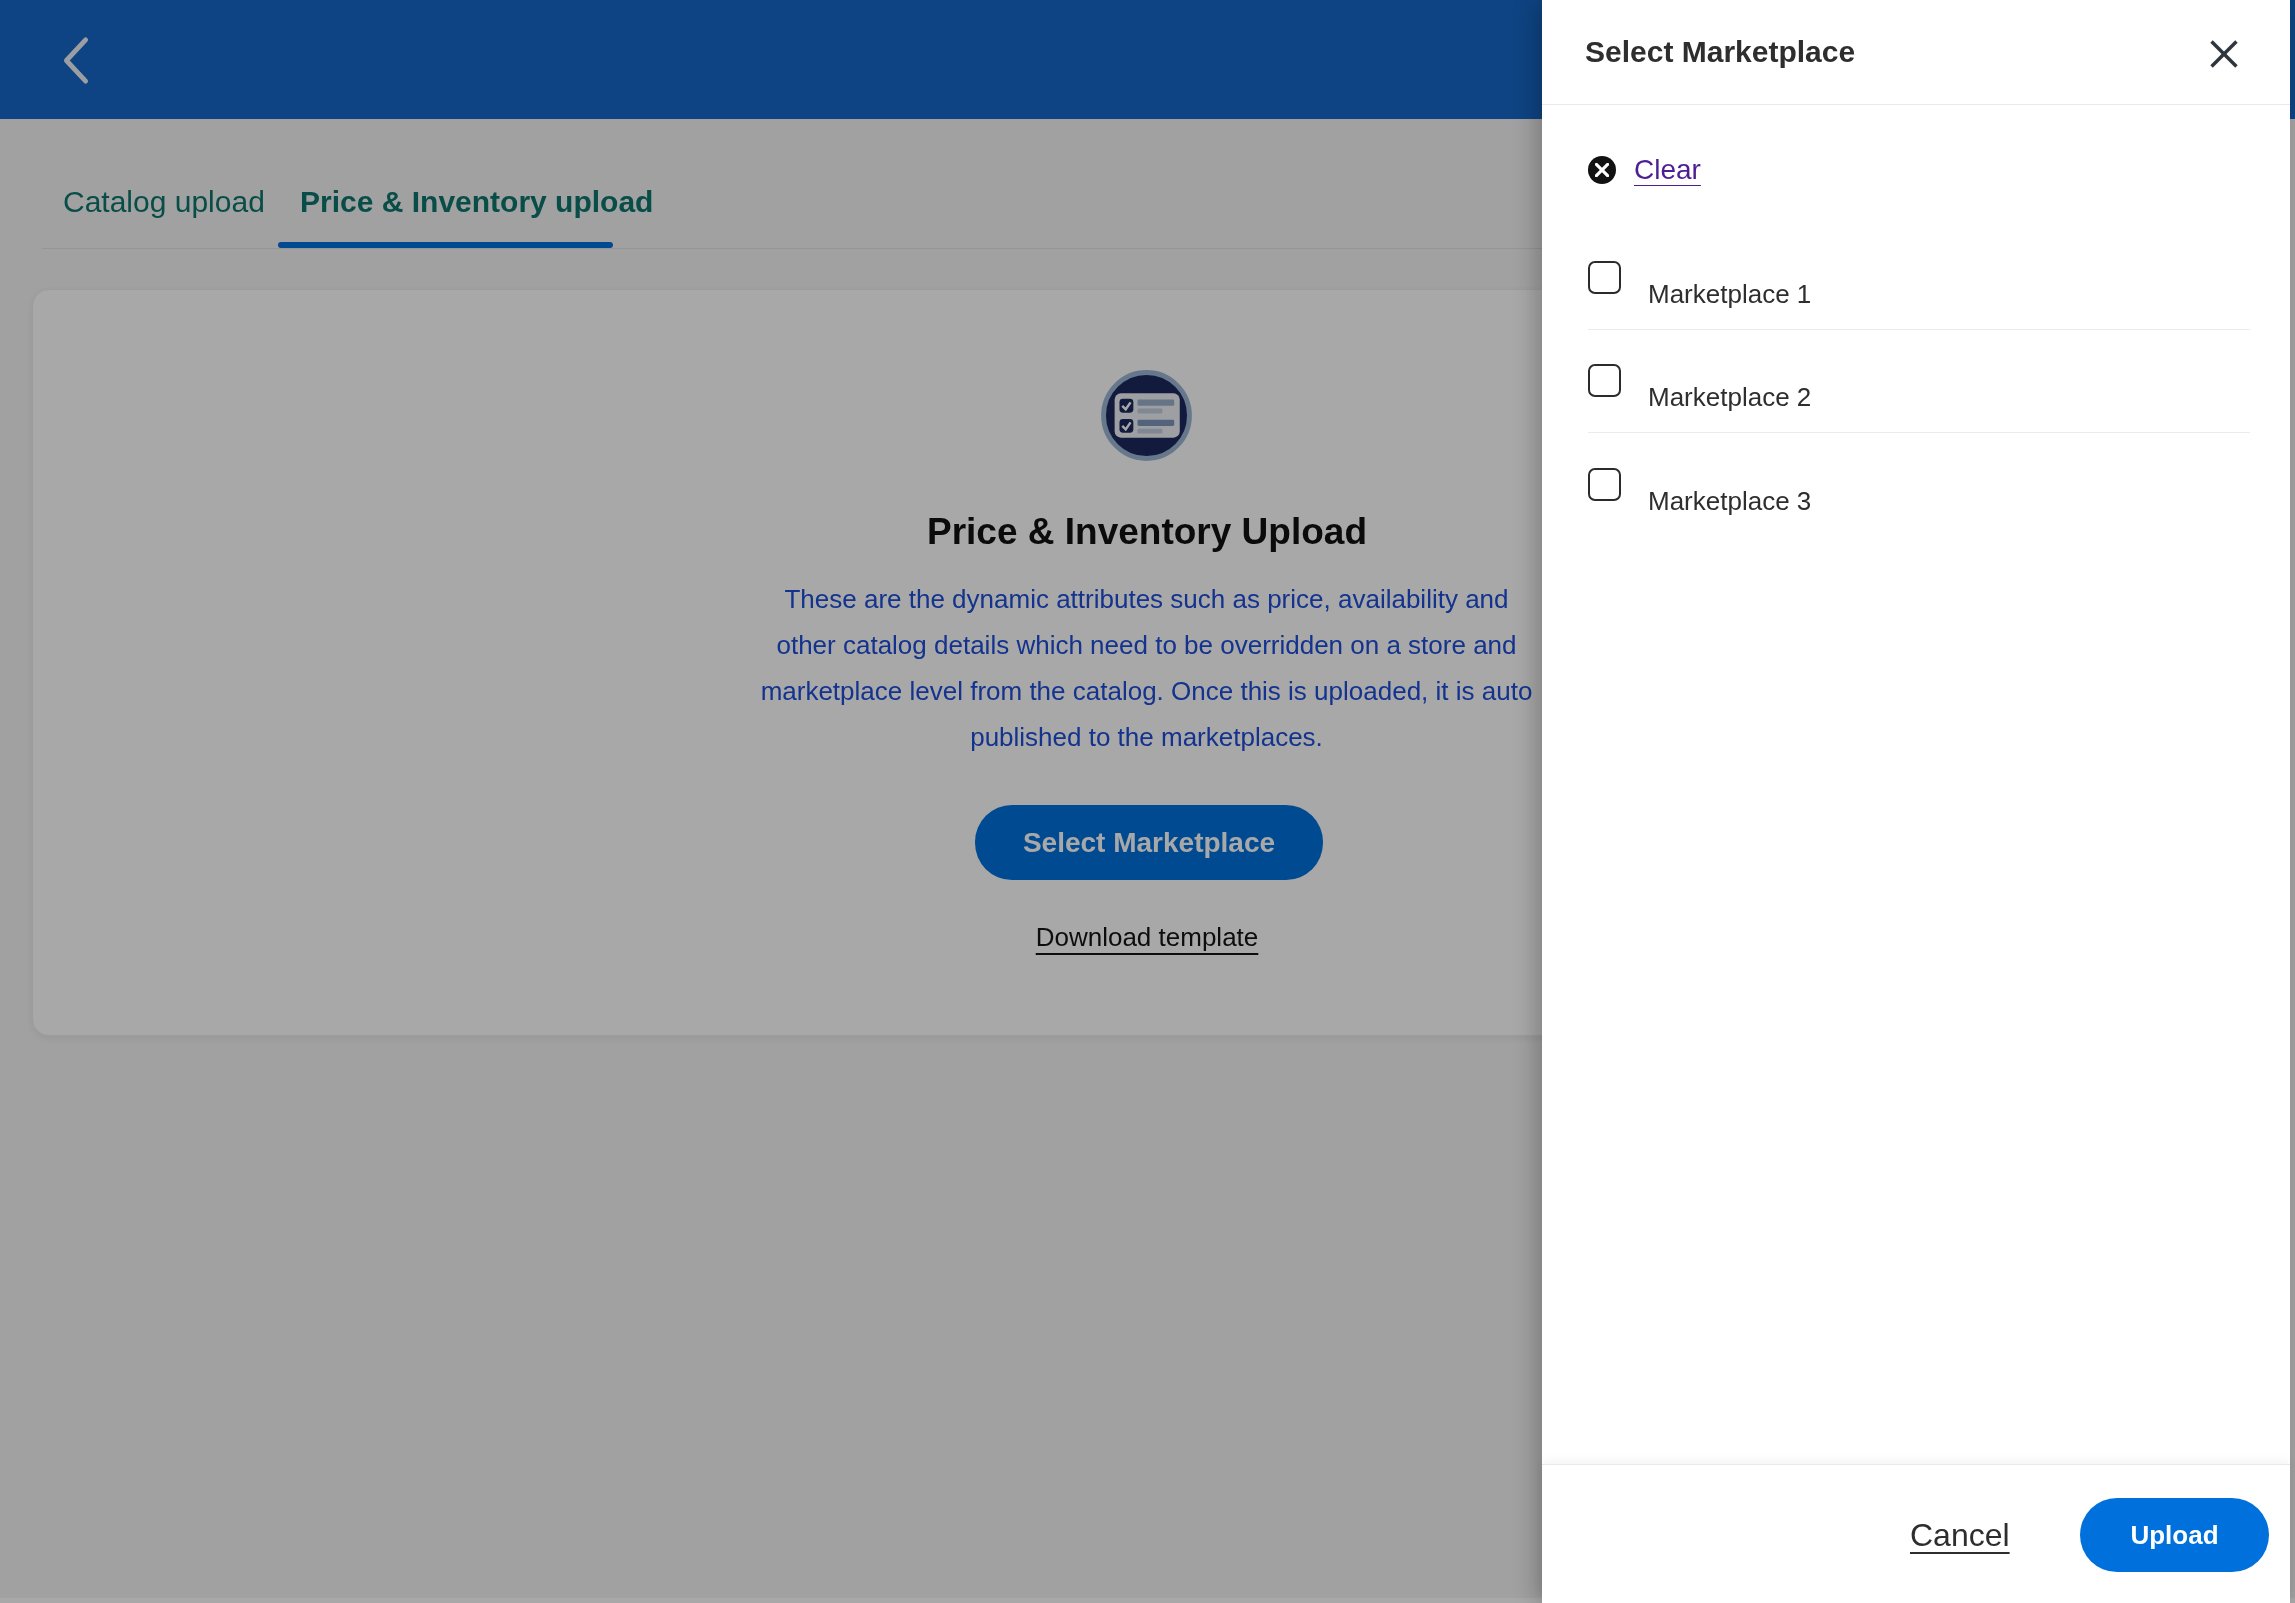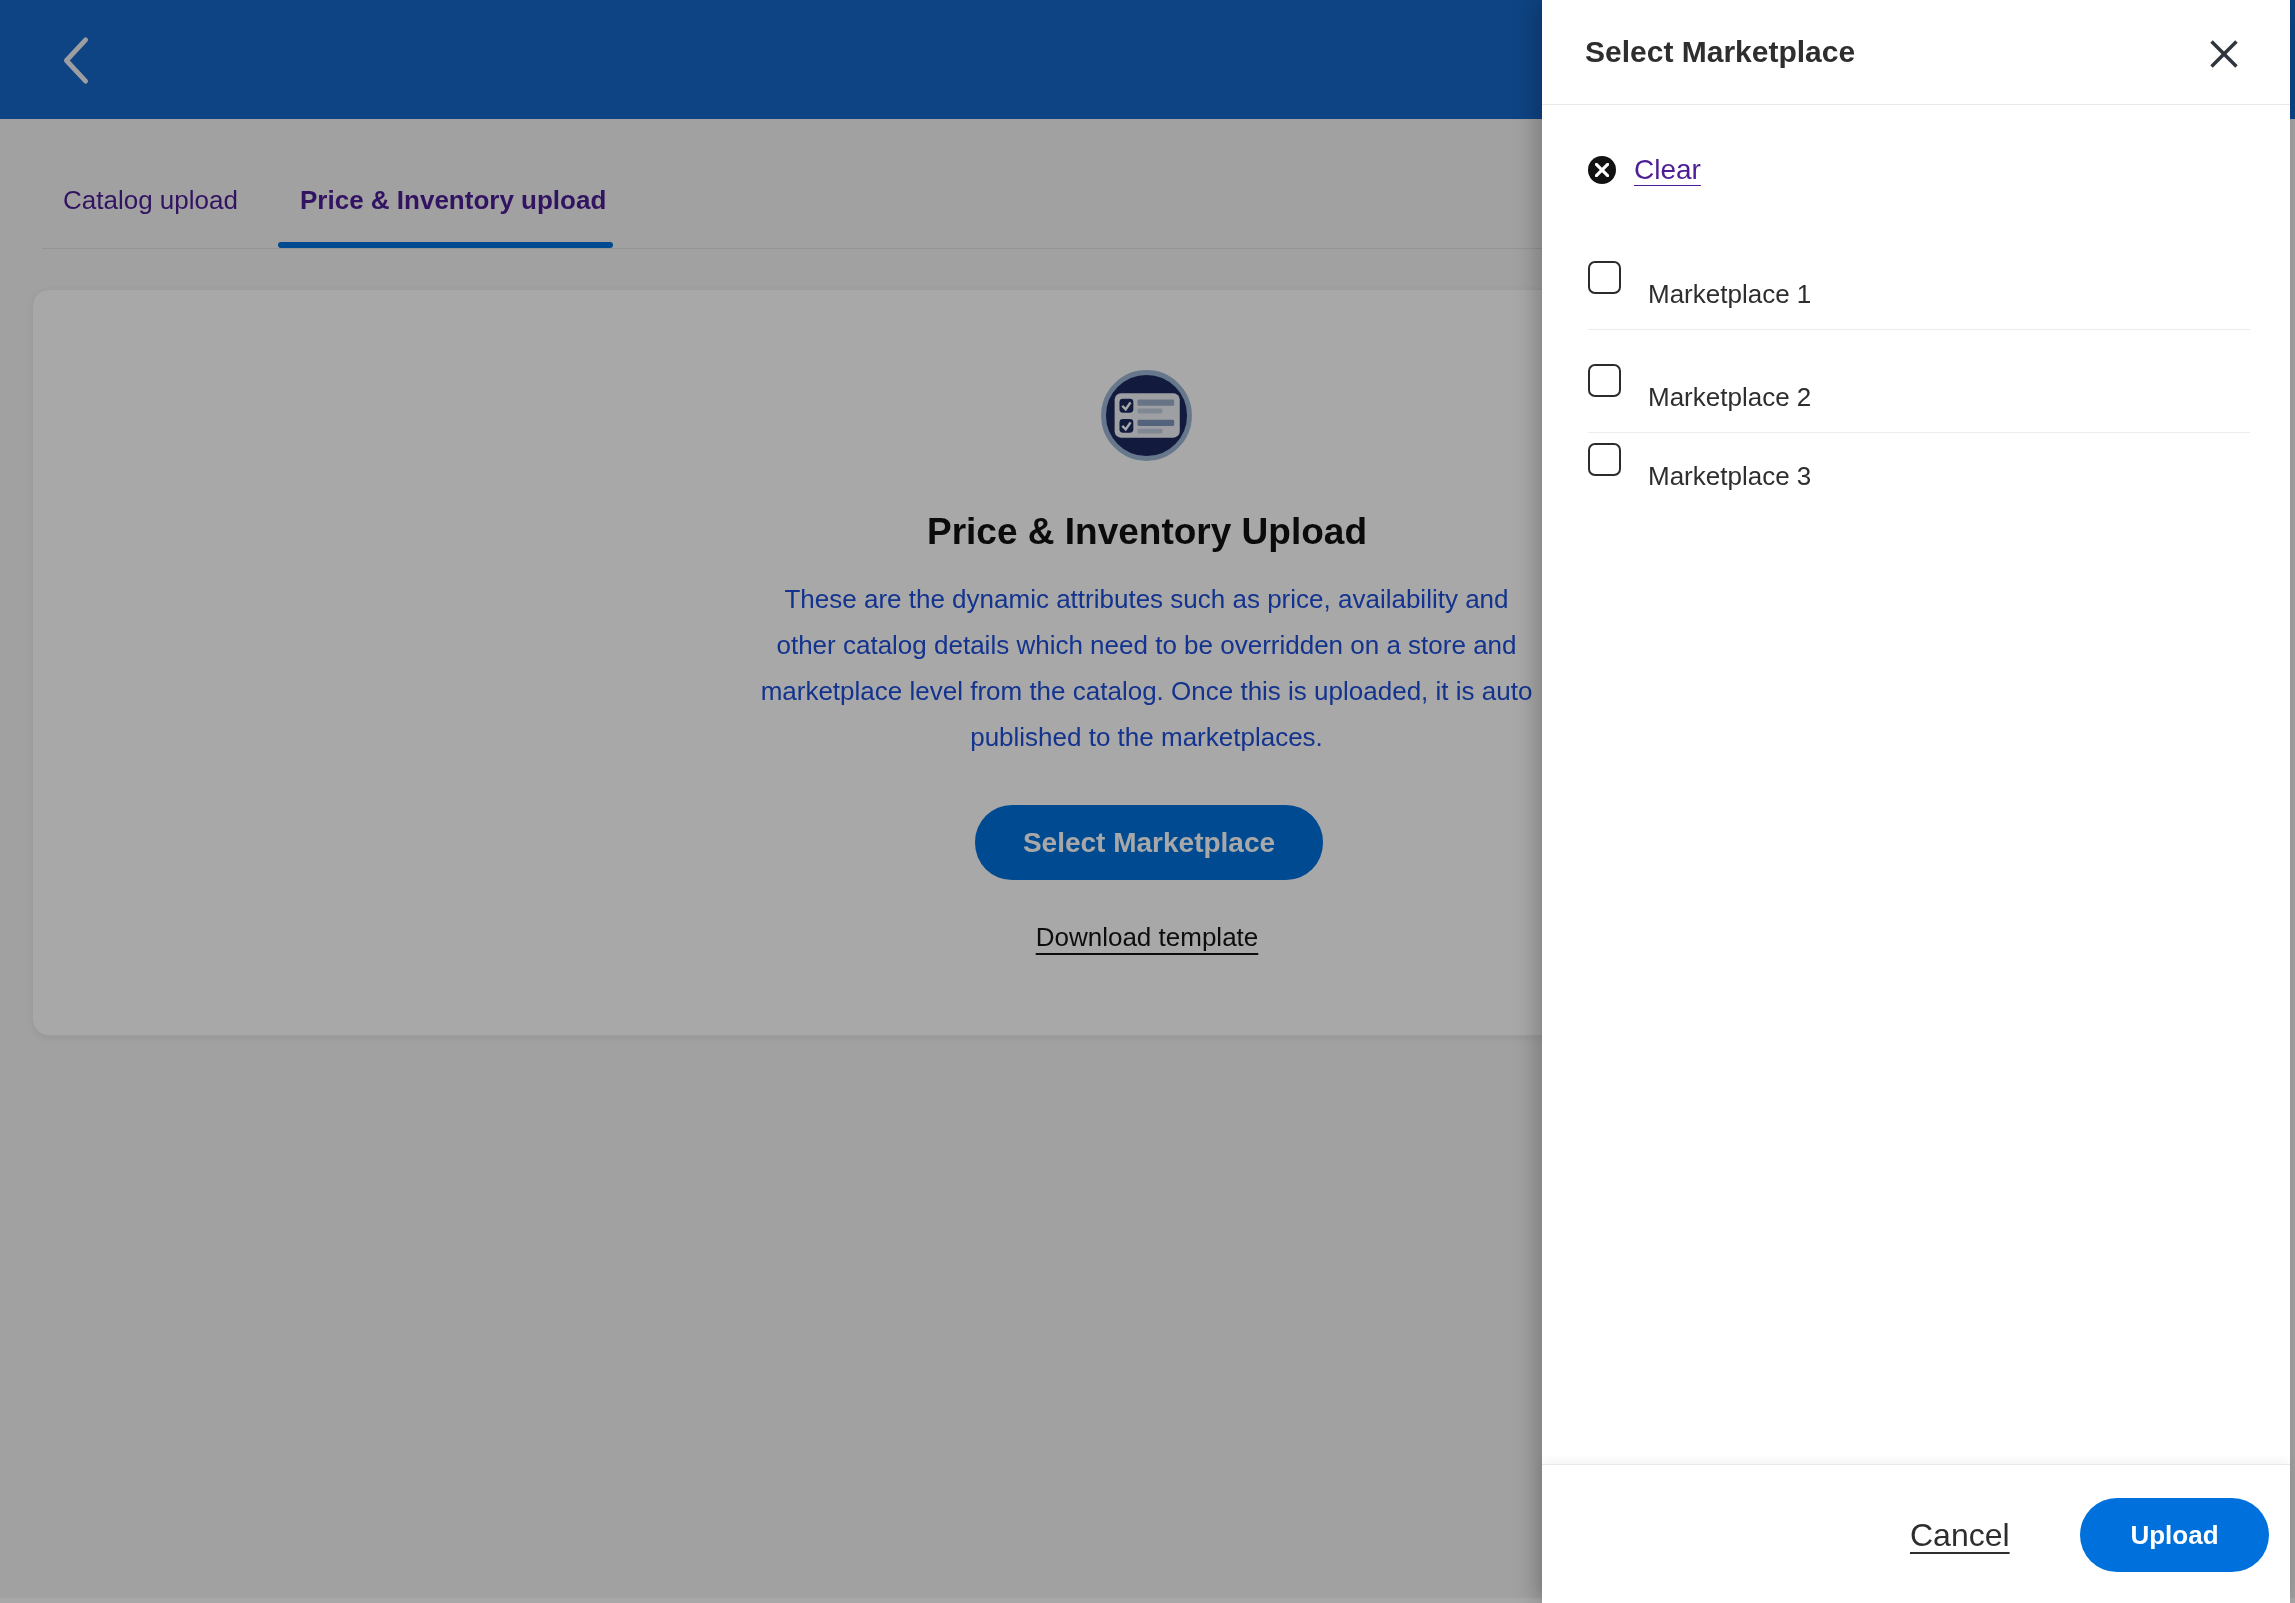--- a/index.html
+++ b/index.html
@@ -6,21 +6,21 @@
   html,body { width:2295px; height:1603px; }
   body { font-family:"Liberation Sans", sans-serif; background:#f4f4f4; }
   #app { position:relative; width:2295px; height:1603px; overflow:hidden; background:#f4f4f4; }
 
   
   .main-header { position:absolute; left:0; top:0; width:2295px; height:119px; background:#1668c7; }
   .back-btn { position:absolute; left:58px; top:33px; width:36px; height:55px; cursor:pointer; }
   .header-title { position:absolute; left:138px; top:0; height:119px; line-height:119px;
                   font-size:32px; font-weight:bold; color:#f2f4f7; letter-spacing:0.3px; }
 
-  .tab { position:absolute; top:185px; font-size:26px; color:#4c1d95; white-space:nowrap; cursor:pointer; }
+  .tab { position:absolute; top:185px; font-size:30px; color:#0f766e; white-space:nowrap; cursor:pointer; }
   .tab-catalog { left:63px; }
   .tab-price { left:300px; font-weight:bold; }
   .tab-underline { position:absolute; left:278px; top:242px; width:335px; height:6.2px;
                    background:#0071dc; border-radius:3.5px; }
   .tabbar-line { position:absolute; left:42px; top:248px; width:2225px; height:1.4px; background:#e3e3e3; }
 
   .card { position:absolute; left:32px; top:289px; width:2235px; height:747px; background:#ffffff;
           border:0.7px solid #ededed; border-radius:16.6px; box-shadow:0 2.1px 7px rgba(0,0,0,0.05); }
 
   .upload-icon { position:absolute; left:1098px; top:367px; width:97px; height:97px; }
@@ -57,21 +57,21 @@
 
   .clear-row { position:absolute; left:46px; top:155px; height:29px; cursor:pointer; }
   .clear-circle { position:absolute; left:0; top:0.7px; width:28px; height:28px; border-radius:50%;
                   background:#121212; }
   .clear-circle svg { position:absolute; left:7px; top:7px; }
   .clear-label { position:absolute; left:46px; top:0; height:29px; line-height:29px; font-size:28px;
                  color:#4c1d95; text-decoration:underline; text-decoration-thickness:1.4px;
                  text-underline-offset:6.2px; white-space:nowrap; }
 
   .option-row { position:absolute; left:0; width:748px; height:104px; }
-  .row-1 { top:226px; } .row-2 { top:329px;padding-left:14px; } .row-3 { top:408px; }
+  .row-1 { top:226px; } .row-2 { top:329px;padding-left:14px; } .row-3 { top:433px; }
   .option-checkbox { position:absolute; left:46px; top:35px; width:33px; height:33px;
                      border:2.8px solid #2b2b2b; border-radius:7px; background:#ffffff; cursor:pointer; }
   .option-label { position:absolute; left:106px; top:36px; height:32px; line-height:32px;
                   font-size:26px; color:#2e2e2e; white-space:nowrap;margin-top:16px; }
   .option-divider { position:absolute; left:46px; bottom:0; width:662px; height:1.4px; background:#ececec; }
 
   .drawer-footer { position:absolute; left:0; top:1464px; width:748px; height:140px; background:#ffffff;
                    border-top:1.4px solid #e9e9e9; box-shadow:0 -3.5px 9.7px rgba(0,0,0,0.05); }
   .cancel-link { position:absolute; left:368px; top:54px; height:32px; line-height:32px; font-size:32px;
                  color:#2e2e2e; text-decoration:underline; text-decoration-thickness:2.1px;

